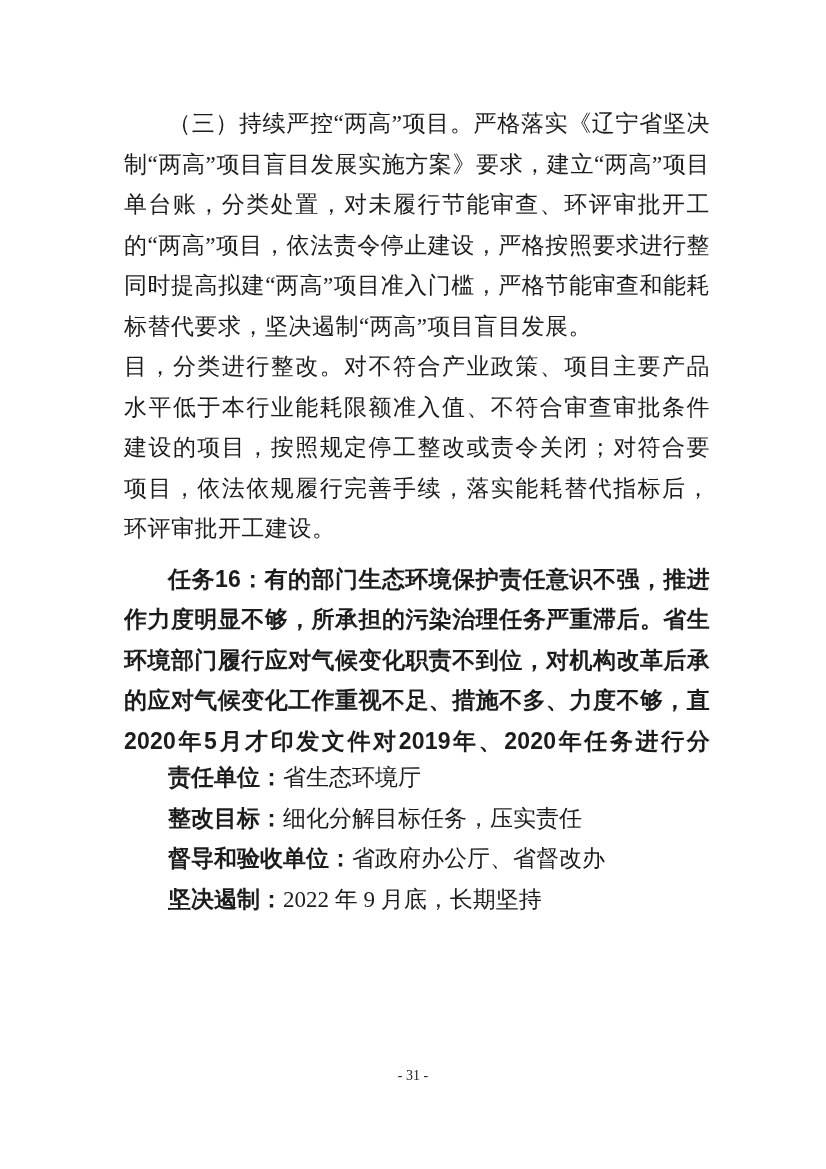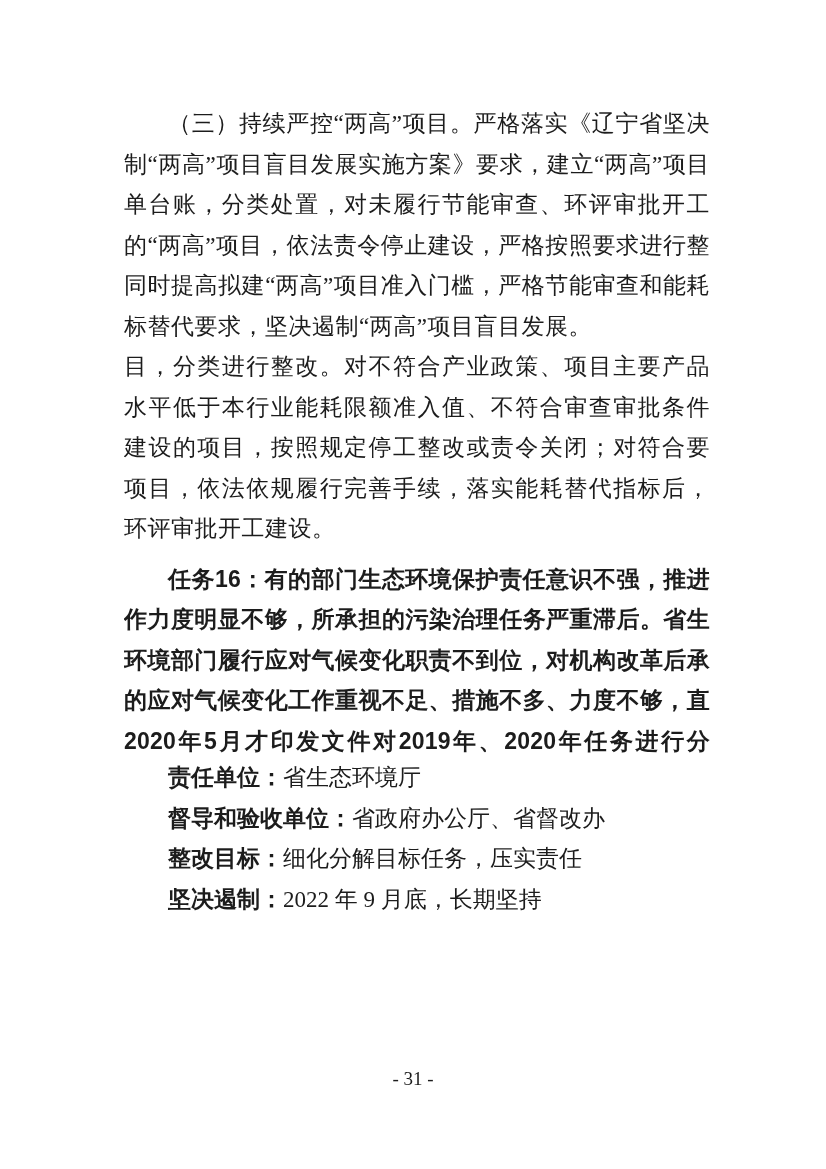--- a/index.html
+++ b/index.html
@@ -63,21 +63,21 @@
   .field-value {
     font-family: "Liberation Serif", "DejaVu Serif", serif;
     font-weight: normal;
   }
   .footer {
     position: absolute;
     left: 0;
     right: 0;
     top: 1068px;
     text-align: center;
-    font-size: 19px;
+    font-size: 14px;
     font-family: "Liberation Serif", "DejaVu Serif", serif;
     color: #1c1c1c;
   }
 </style>
 </head>
 <body>
 
 <div class="page">
   <div class="content">
     <div id="paragraphs">
@@ -99,19 +99,19 @@
         <div class="para heiti">
           <div class="line first jl">任务16：有的部门生态环境保护责任意识不强，推进工</div>
           <div class="line jl">作力度明显不够，所承担的污染治理任务严重滞后。省生态</div>
           <div class="line jl">环境部门履行应对气候变化职责不到位，对机构改革后承接</div>
           <div class="line jl">的应对气候变化工作重视不足、措施不多、力度不够，直至</div>
           <div class="line jl">2020年5月才印发文件对2019年、2020年任务进行分解，降</div>
         </div>
       </div>
     <div id="fields" class="fields">
         <div class="field-row"><span class="field-label">责任单位：</span><span class="field-value">省生态环境厅</span></div>
+        <div class="field-row"><span class="field-label">整改目标：</span><span class="field-value">细化分解目标任务，压实责任</span></div>
         <div class="field-row"><span class="field-label">督导和验收单位：</span><span class="field-value">省政府办公厅、省督改办</span></div>
-        <div class="field-row"><span class="field-label">整改目标：</span><span class="field-value">细化分解目标任务，压实责任</span></div>
         <div class="field-row"><span class="field-label">坚决遏制：</span><span class="field-value">2022 年 9 月底，长期坚持</span></div>
       </div>
   </div>
   <div class="footer">- 31 -</div>
 </div>
 
 </body></html>

